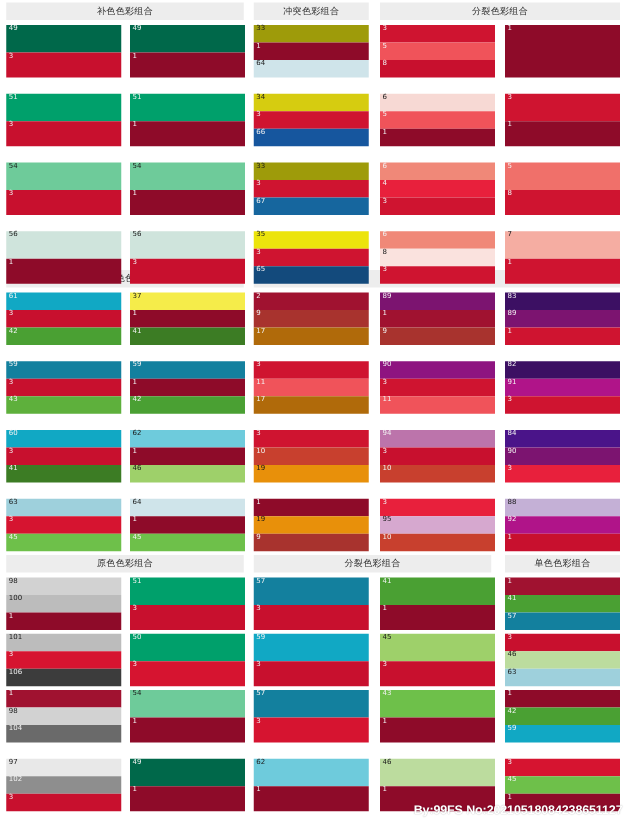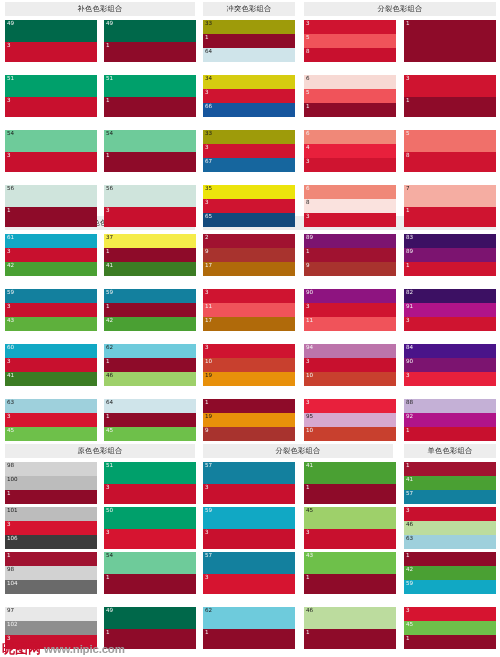--- a/index.html
+++ b/index.html
@@ -659,19 +659,16 @@
         <div class="band" style="background: rgb(110, 192, 74); height: 14px;">
           <span class="lbl light">45</span>
         </div>
         <div class="band" style="background: rgb(142, 11, 41); height: 14px;">
           <span class="lbl light">1</span>
         </div>
       </div>
     </div>
 
   <div id="footer">
-    <div id="wm-left">
-      <span id="wm-cn">昵图网</span>
-      <span id="wm-url">www.nipic.com</span>
-    </div>
+    <div id="wm-right">By:99FS No:20210518084238651127</div>
   </div>
 
 </div>
 
 </body></html>

